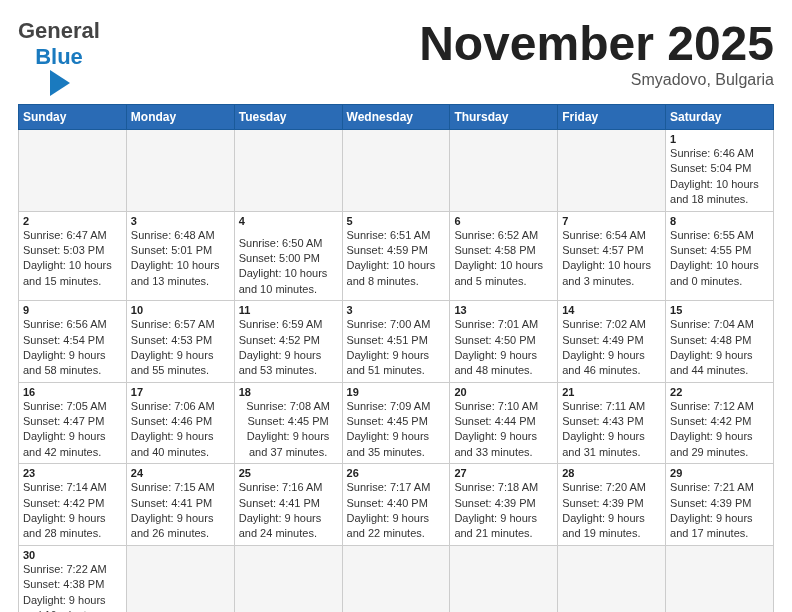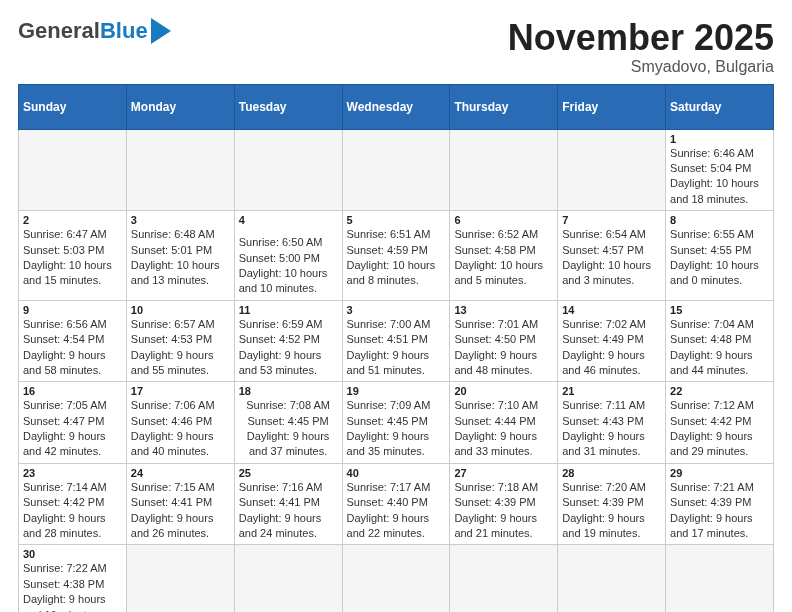--- a/index.html
+++ b/index.html
@@ -25,21 +25,21 @@
     }
     .logo {
       display: flex;
       flex-direction: column;
       align-items: flex-start;
     }
     .title-block {
       text-align: right;
     }
     .title-block h1 {
-      font-size: 36px;
+      font-size: 48px;
       font-weight: bold;
       color: #222;
       line-height: 1.1;
     }
     .title-block h2 {
       font-size: 16px;
       color: #555;
       font-weight: normal;
     }
     .calendar {
@@ -47,21 +47,21 @@
       border: 1px solid #ccc;
       border-collapse: collapse;
       width: 100%;
       table-layout: fixed;
     }
     .calendar th {
       background: #2a6bb5;
       color: white;
       font-size: 12px;
       font-weight: bold;
-      padding: 15px 4px;
+      padding: 5px 4px;
       border: 1px solid #1a5a9a;
       text-align: left;
       margin-left: 7px;
     }
     .calendar td {
       border: 1px solid #ccc;
       vertical-align: top;
       padding: 3px 4px;
       font-size: 9.5px;
       color: #333;
@@ -83,20 +83,21 @@
     }
     .day-info {
       font-size: 11px;
       color: #333;
       line-height: 1.4;
     }
     .logo-icon {
       display: flex;
       align-items: center;
       gap: 0;
+      flex-direction: column;
     }
     .general-text {
       font-size: 22px;
       font-weight: bold;
       color: #444;
     }
     .blue-text {
       font-size: 22px;
       font-weight: bold;
       color: #1a7abf;
@@ -326,21 +327,21 @@
 and 26 minutes.</div>
           </td>
           <td>
             <span class="day-number">25</span>
             <div class="day-info" style="white-space: pre-line;">Sunrise: 7:16 AM
 Sunset: 4:41 PM
 Daylight: 9 hours
 and 24 minutes.</div>
           </td>
           <td>
-            <span class="day-number">40</span>
+            <span class="day-number">26</span>
             <div class="day-info" style="white-space: pre-line;">Sunrise: 7:17 AM
 Sunset: 4:40 PM
 Daylight: 9 hours
 and 22 minutes.</div>
           </td>
           <td>
             <span class="day-number">27</span>
             <div class="day-info" style="white-space: pre-line;">Sunrise: 7:18 AM
 Sunset: 4:39 PM
 Daylight: 9 hours

